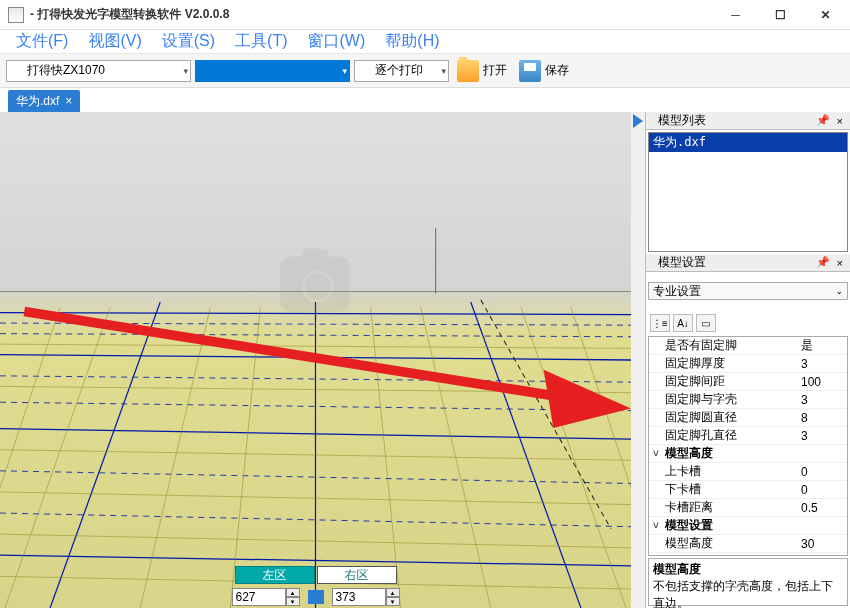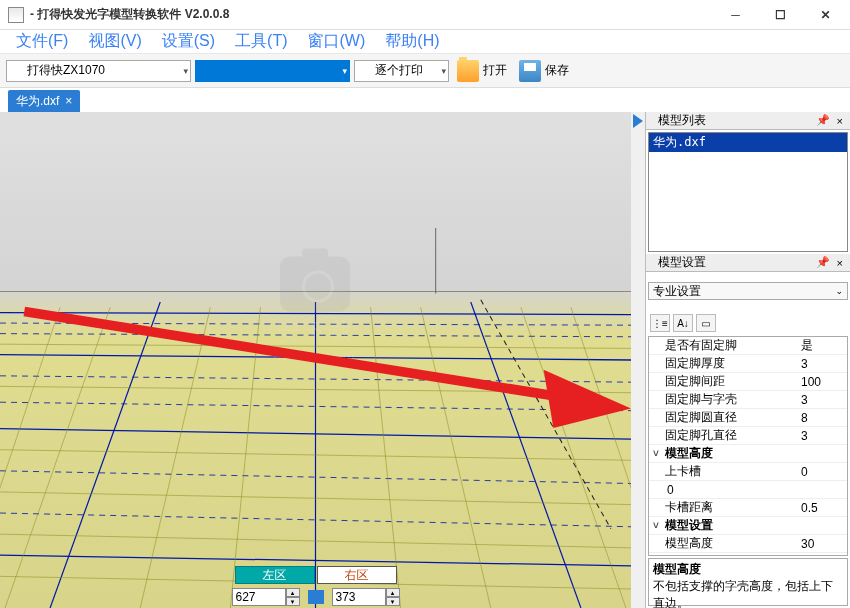--- a/index.html
+++ b/index.html
@@ -46,21 +46,21 @@
 .watermark .camera::before { content:''; position:absolute; top:-8px; left:22px; width:26px; height:12px; background:#999; border-radius:4px 4px 0 0; }
 .watermark .camera::after { content:''; position:absolute; top:14px; left:22px; width:26px; height:26px; border:3px solid #ccc; border-radius:50%; }
 .watermark .wm-text { color: #eee; font-size: 24px; letter-spacing: 2px; margin-top:4px; }
 .watermark .wm-sub { color: #eee; font-size: 14px; letter-spacing: 3px; }
 .arrow-annotation { position: absolute; top: 52px; right: 6px; width: 130px; height: 40px; pointer-events: none; }
 
 
 .zone-ctrl { position: absolute; bottom: 24px; left: 50%; transform: translateX(-50%); display: flex; gap: 2px; align-items: center; }
 .zone-btn { width: 80px; height: 18px; border: 1px solid #555; display: flex; align-items: center; justify-content: center; font-size: 12px; }
 .zone-btn.active { background: #00a8a8; color: #fff; border-color: #008080; }
-.zone-btn.inactive { background: #fff; color: #c2410c; }
+.zone-btn.inactive { background: #fff; color: #0f766e; }
 .num-ctrl { position: absolute; bottom: 2px; left: 50%; transform: translateX(-50%); display: flex; gap: 8px; align-items: center; }
 .spinner { display: flex; align-items: flex-end; }
 .spinner input { width: 54px; height: 18px; border: 1px solid #888; padding: 0 3px; font-size: 12px; }
 .spinbtns { display: flex; flex-direction: column; }
 .spinbtn { width: 14px; height: 9px; border: 1px solid #888; background: #eee; font-size: 7px; line-height: 7px; text-align: center; }
 .slider-blue { width: 16px; height: 14px; background: #2b7cd3; }
 
 
 .vmarker { width: 14px; background: #f0f0f0; display: flex; align-items: flex-start; justify-content: center; }
 .vmarker .tri { width:0; height:0; border-left:10px solid #2b7cd3; border-top:7px solid transparent; border-bottom:7px solid transparent; margin-top:2px; }
@@ -289,20 +289,21 @@
             <div class="pname">模型高度</div>
             <div class="pval"></div>
           </div>
           <div class="prop-row">
             <div class="expander"></div>
             <div class="pname">上卡槽</div>
             <div class="pval">0</div>
           </div>
           <div class="prop-row">
             <div class="expander"></div>
+            <div class="pname">下卡槽</div>
             <div class="pval">0</div>
           </div>
           <div class="prop-row">
             <div class="expander"></div>
             <div class="pname">卡槽距离</div>
             <div class="pval">0.5</div>
           </div>
           <div class="prop-row group">
             <div class="expander">˅</div>
             <div class="pname">模型设置</div>

